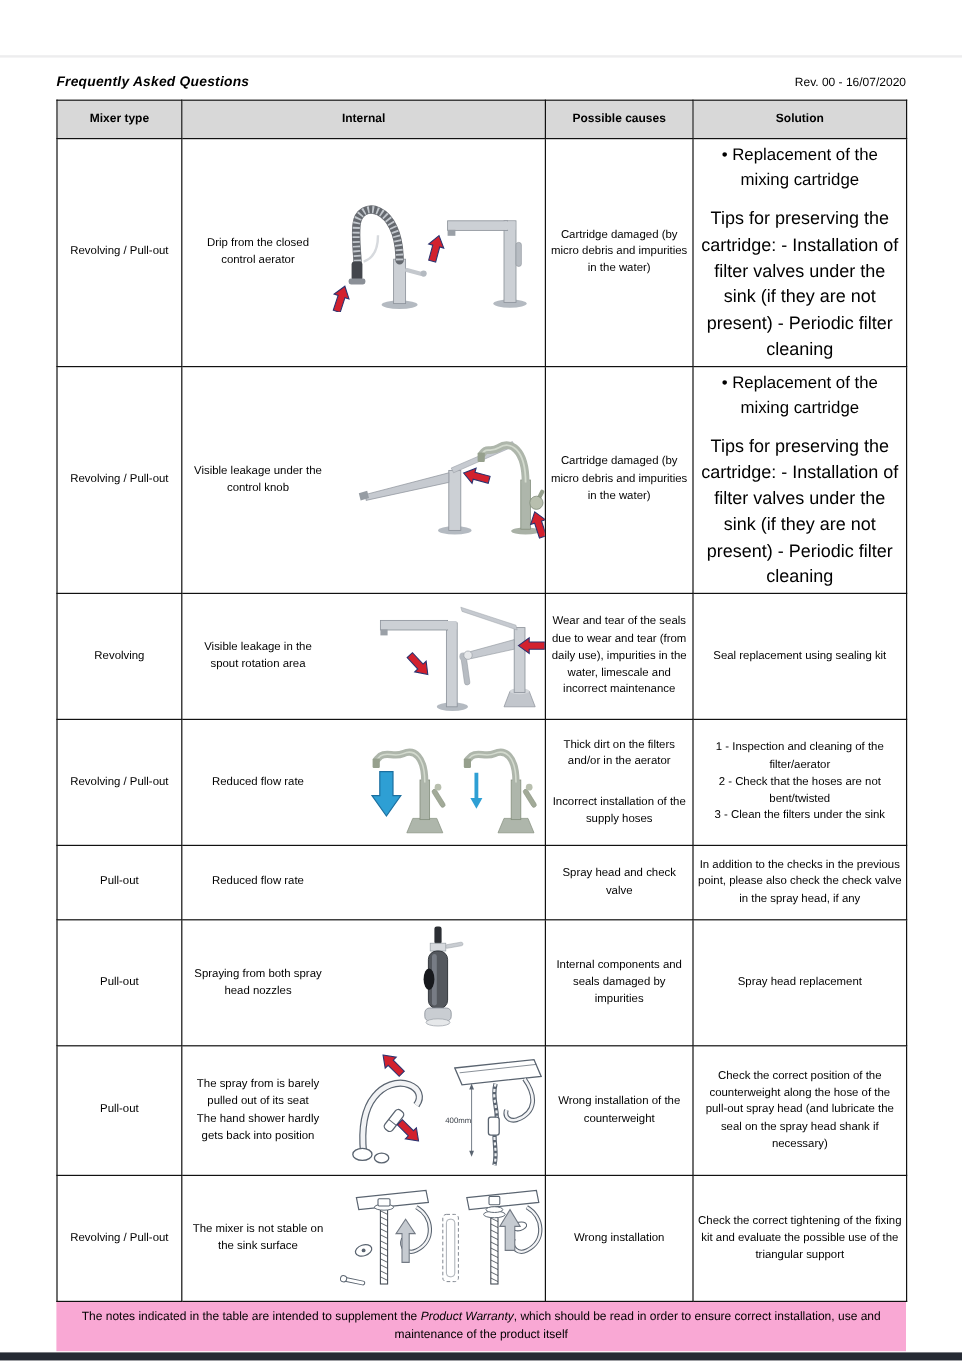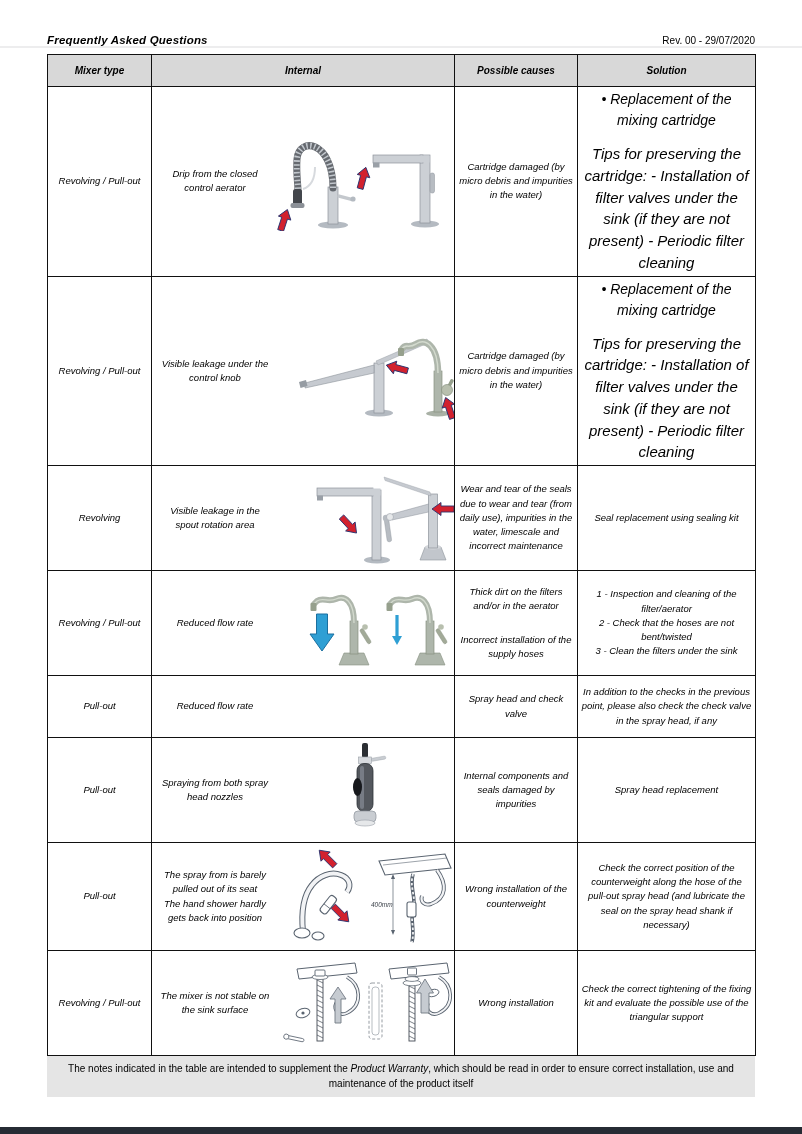--- a/index.html
+++ b/index.html
@@ -1,50 +1,50 @@
 <!DOCTYPE html>
 <html><head>
 <meta charset="utf-8">
 <style>
   html,body{margin:0;padding:0;background:#fff;}
   .page{position:relative;width:802px;height:1134px;background:#fff;overflow:hidden;
         font-family:"Liberation Sans",sans-serif;color:#000;}
   .topline{position:absolute;top:46px;left:0;width:802px;height:2px;background:#ededee;}
   .content{position:absolute;top:0;left:47px;width:708px;}
-  .doc-header{margin-top:34px;display:flex;justify-content:space-between;align-items:baseline;}
+  .doc-header{margin-top:63px;display:flex;justify-content:space-between;align-items:baseline;}
   .doc-title{font-style:italic;font-weight:600;font-size:11.5px;letter-spacing:.2px;}
   .doc-rev{font-size:10px;}
   table.faq{border-collapse:collapse;table-layout:fixed;width:708px;margin-top:8px;
-            border:1.5px solid #111;font-style:italic;}
+            border:1.5px solid #111;}
   .faq th,.faq td{border:1px solid #111;padding:2px 3px;text-align:center;vertical-align:middle;
             font-size:9.5px;line-height:1.5;overflow:hidden;}
   .faq th{background:#d8d8d8;font-size:10px;font-weight:700;height:27px;}
   tr.r-tall{height:104px;} tr.r-short{height:62px;} tr.r-xtall{height:108px;}
   .prob-flex{display:flex;align-items:center;height:100%;}
   .prob-text{flex:0 0 120px;padding:0 4px;box-sizing:border-box;}
   .prob-img{flex:1;display:flex;justify-content:center;align-items:center;}
   .para-gap{margin-top:19px;text-align:center;}
   .sol-bullet{font-size:14px;}
   .sol-tips{font-size:15px;margin-top:12px;line-height:1.45;}
-  .footer-note{background:#e5e5e5;width:708px;box-sizing:border-box;padding:5px 12px 6px;
+  .footer-note{background:#f9a8d4;width:708px;box-sizing:border-box;padding:5px 12px 6px;
             font-size:10px;text-align:center;line-height:1.5;}
   .footer-note i{font-style:italic;}
   .bottom-bar{position:absolute;left:0;bottom:0;width:802px;height:7px;background:#262b34;}
   svg.ill{display:block;}
 </style>
 </head>
 <body>
 
 <div class="page">
   <div class="topline"></div>
   <div class="content">
 
     <div class="doc-header">
       <div class="doc-title">Frequently Asked Questions</div>
-      <div class="doc-rev">Rev. 00 - 29/07/2020</div>
+      <div class="doc-rev">Rev. 00 - 16/07/2020</div>
     </div>
 
     <table class="faq">
       <colgroup>
           <col style="width:104px">
           <col style="width:303px">
           <col style="width:123px">
           <col style="width:178px">
         </colgroup>
       <tbody>

